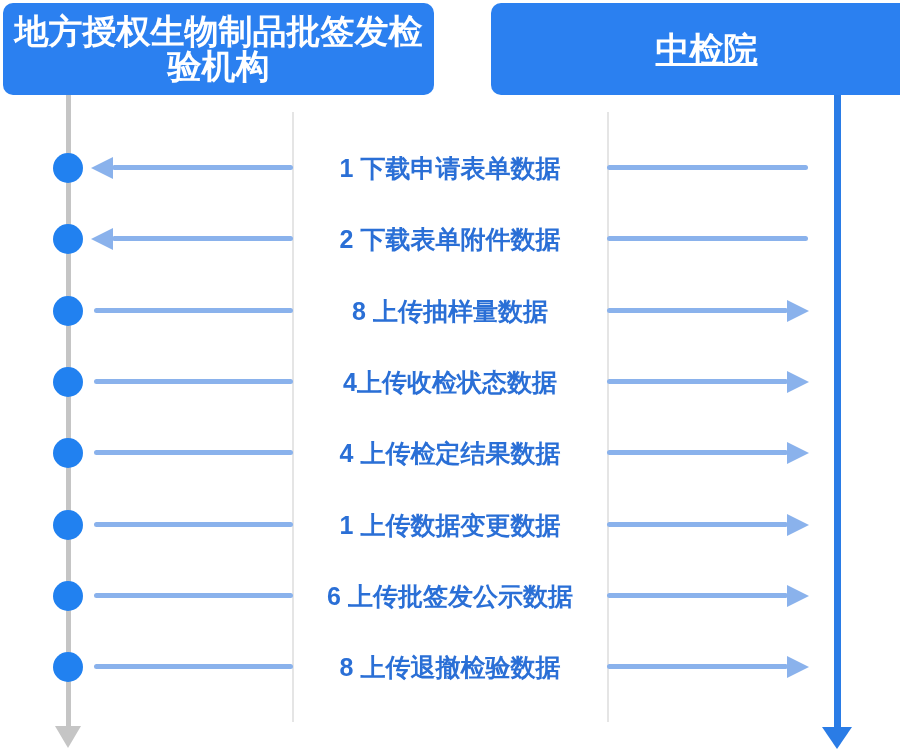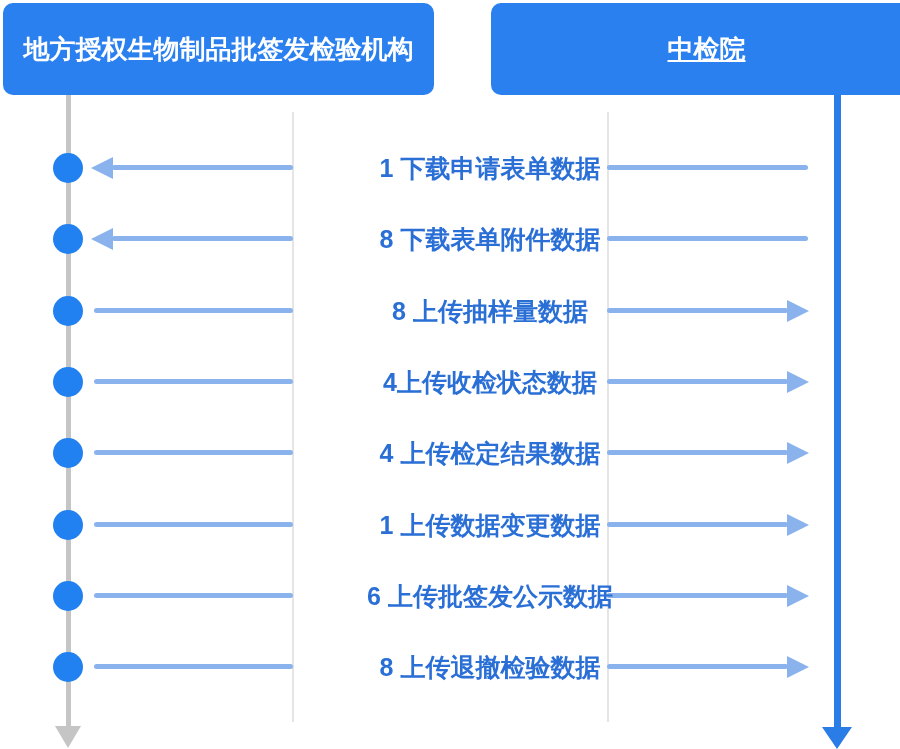--- a/index.html
+++ b/index.html
@@ -4,21 +4,21 @@
 <style>
   html,body { margin:0; padding:0; background:#ffffff; }
   .stage {
     position:relative; width:900px; height:749px; background:#ffffff;
     overflow:hidden; font-family:"Liberation Sans", sans-serif;
   }
   
   .actor {
     position:absolute; top:3px; height:92px; width:431px;
     background:var(--actor-bg,#2b80f0); border-radius:10px;
-    color:var(--actor-text,#ffffff); font-weight:bold; font-size:26px; line-height:35px;
+    color:var(--actor-text,#ffffff); font-weight:bold; font-size:34px; line-height:35px;
     display:flex; flex-direction:row; align-items:center; justify-content:center;
     text-align:center;
   }
   .actor.a-left  { left:3px; }
   .actor.a-right { left:491px;text-decoration:underline; }
   
   .lifeline-left {
     position:absolute; left:66px; top:95px; width:5px; height:633px;
     background:var(--lifeline-left,#c5c5c5);
   }
@@ -59,21 +59,21 @@
   }
   .msg .head.hl { left:91px;  border-right:22px solid var(--arrow,#8ab2ec); }
   .msg .head.hr { left:787px; border-left:22px solid var(--arrow,#8ab2ec); }
   .msg.dir-left  .line.l { left:112px; width:181px; }
   .msg.dir-left  .line.r { left:607px; width:201px; }
   .msg.dir-right .line.l { left:94px;  width:199px; }
   .msg.dir-right .line.r { left:607px; width:181px; }
   .msg .label {
     position:absolute; left:293px; width:314px; top:-17px; height:34px;
     line-height:34px; text-align:center; white-space:nowrap;
-    font-size:25px; font-weight:bold; color:var(--label,#2a6fd6);margin-left:40px;
+    font-size:25px; font-weight:bold; color:var(--label,#2a6fd6);
   }
 </style>
 </head>
 <body>
 
 <div class="stage">
 
   <div class="actor a-left">
     <div>地方授权生物制品批签发检验机构</div>
   </div>
@@ -99,21 +99,21 @@
 
       <div class="dot"></div>
       <div class="label">1 下载申请表单数据</div>
     </div>
       <div class="msg dir-left" style="top: 239px;">
       <div class="line l"></div>
       <div class="line r"></div>
       <div class="head hl"></div>
 
       <div class="dot"></div>
-      <div class="label">8 下载表单附件数据</div>
+      <div class="label">2 下载表单附件数据</div>
     </div>
       <div class="msg dir-right" style="top: 311px;">
       <div class="line l"></div>
       <div class="line r"></div>
 
       <div class="head hr"></div>
       <div class="dot"></div>
       <div class="label">8 上传抽样量数据</div>
     </div>
       <div class="msg dir-right" style="top: 382px;">

